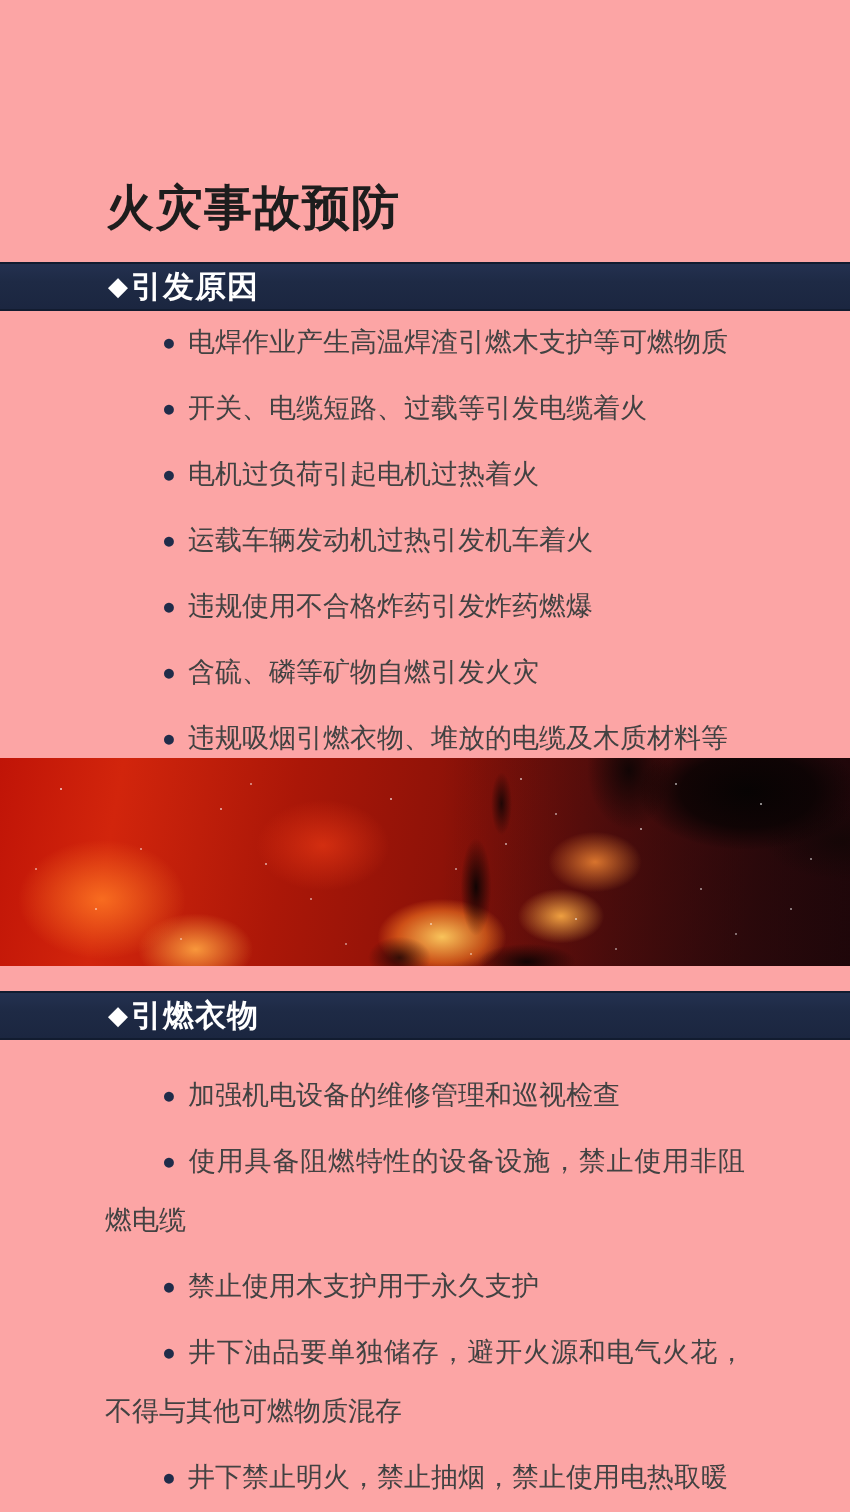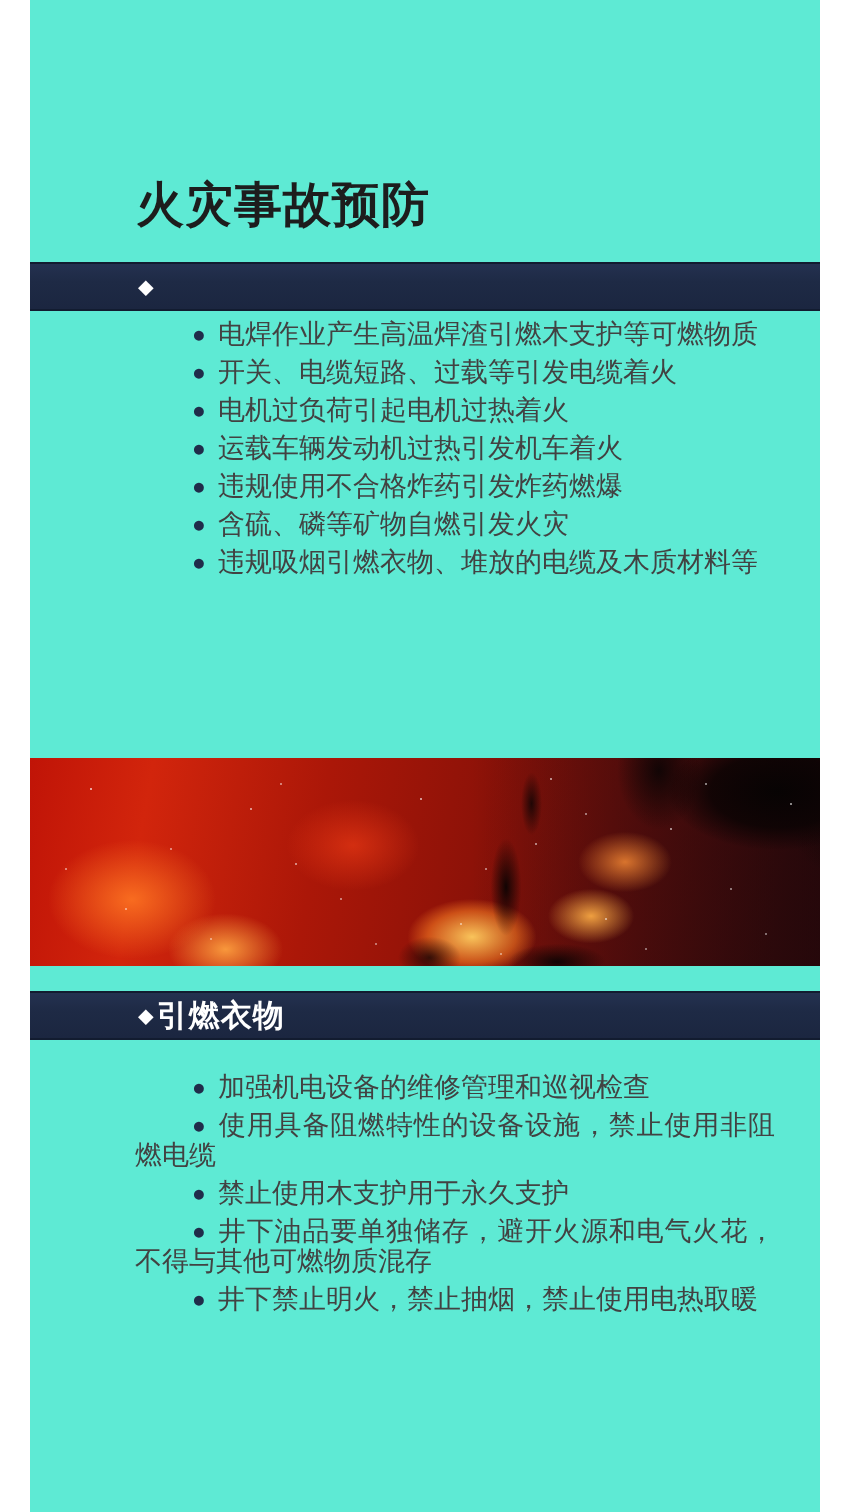--- a/index.html
+++ b/index.html
@@ -1,26 +1,25 @@
 <!DOCTYPE html>
 <html lang="zh"><head>
 <meta charset="utf-8">
 <style>
   * { margin: 0; padding: 0; box-sizing: border-box; }
   html, body { background: #ffffff; }
   body { font-family: "Liberation Sans", "DejaVu Sans", sans-serif; }
 
   .page {
     position: relative;
-    width: 790px;
+    width: 850px;
     height: 1512px;
     margin: 0 auto;
-    background: #5eead4;
+    background: #fca5a5;
     overflow: hidden;
-    font-family: Liberation Mono, monospace;
   }
 
   .page-title {
     position: absolute;
     left: 106px;
     top: 182px;
     font-size: 48px;
     line-height: 52px;
     font-weight: 900;
     color: #1d1d1d;
@@ -57,24 +56,24 @@
   .bullet-list {
     position: absolute;
     left: 105px;
     width: 640px;
   }
   .list-1 { top: 313px; }
   .list-2 { top: 1066px; }
 
   .bullet-list p.item {
     font-size: 27px;
-    line-height: 30px;
+    line-height: 59px;
     color: #424242;
     text-indent: 57px;
-    margin: 8px 0 7px 0;
+    margin: 0 0 7px 0;
     text-align: justify;
     letter-spacing: 0;
   }
   .bullet-list .dot {
     display: inline-block;
     width: 26px;
     font-size: 23px;
     color: #202c4a;
     text-indent: 0;
     vertical-align: 1px;
@@ -135,20 +134,21 @@
 </head>
 <body>
 
 <div class="page">
 
   <h1 class="page-title">火灾事故预防</h1>
 
   <div class="banner banner-1">
     <span class="banner-label">
       <span class="diamond">◆</span>
+      <span>引发原因</span>
     </span>
   </div>
 
   <div class="bullet-list list-1">
       <p class="item"><span class="dot">●</span><span>电焊作业产生高温焊渣引燃木支护等可燃物质</span></p>
       <p class="item"><span class="dot">●</span><span>开关、电缆短路、过载等引发电缆着火</span></p>
       <p class="item"><span class="dot">●</span><span>电机过负荷引起电机过热着火</span></p>
       <p class="item"><span class="dot">●</span><span>运载车辆发动机过热引发机车着火</span></p>
       <p class="item"><span class="dot">●</span><span>违规使用不合格炸药引发炸药燃爆</span></p>
       <p class="item"><span class="dot">●</span><span>含硫、磷等矿物自燃引发火灾</span></p>

